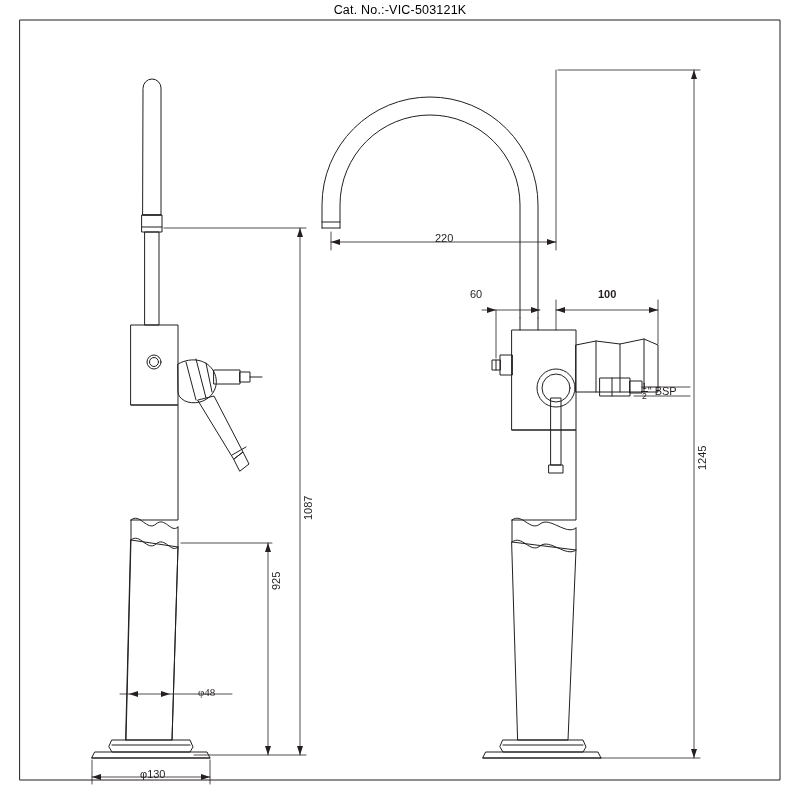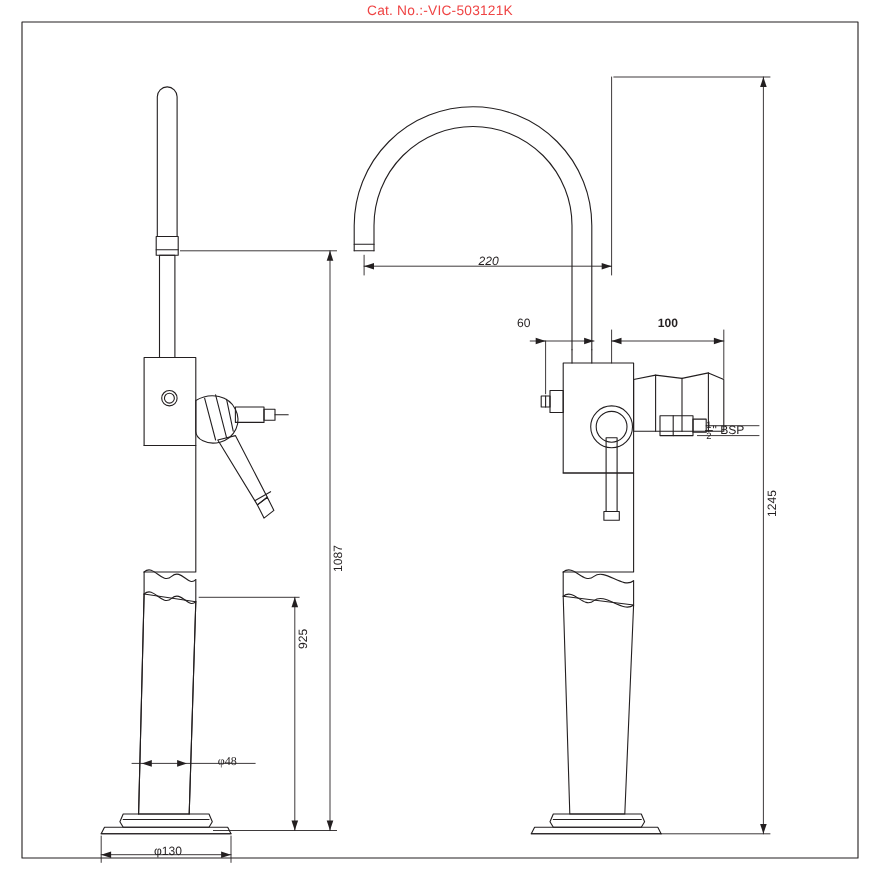--- a/index.html
+++ b/index.html
@@ -21,21 +21,21 @@
     background: #ffffff;
   }
   #title {
     position: absolute;
     top: 3px;
     left: 0;
     width: 800px;
     text-align: center;
     font-size: 12.5px;
     letter-spacing: 0.2px;
-    color: #ef4444;
+    color: #000000;
   }
   svg.draw {
     position: absolute;
     top: 0;
     left: 0;
     width: 800px;
     height: 800px;
   }
   .lbl {
     position: absolute;
@@ -215,20 +215,20 @@
         <path d="M694 758 l-3 -9 l6 0 z" fill="#231f20" stroke="none"></path>
       </g>
 
     </g>
   </svg>
 
   <div class="lbl vert" style="left:302px; top:520px;">1087</div>
   <div class="lbl vert" style="left:270px; top:590px;">925</div>
   <div class="lbl" style="left:198px; top:686px;font-family:Liberation Serif, serif;">φ48</div>
   <div class="lbl" style="left:140px; top:768px;text-align:right;">φ130</div>
-  <div class="lbl" style="left:435px; top:232px;font-style:italic;">220</div>
+  <div class="lbl" style="left:435px; top:232px;">220</div>
   <div class="lbl" style="left:470px; top:288px;">60</div>
   <div class="lbl" style="left:598px; top:288px;font-weight:bold;">100</div>
   <div class="lbl vert" style="left:696px; top:470px;">1245</div>
 
   <div class="lbl" style="left:641px; top:382px;"><span class="frac"><span class="num">1</span><span class="den">2</span></span><span>" BSP</span></div>
 
 </div>
 
 </body></html>

